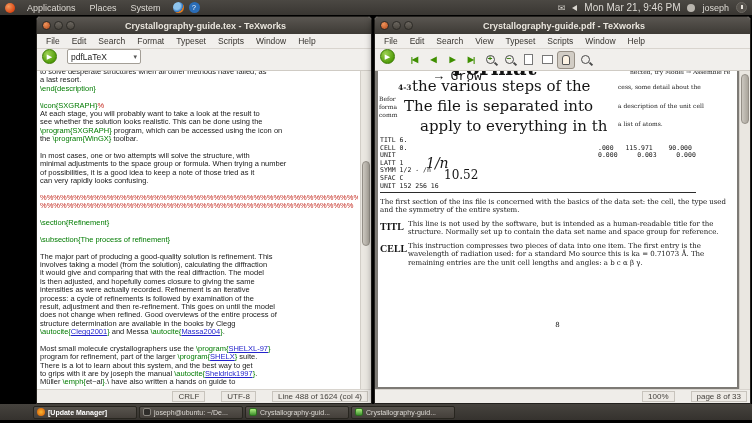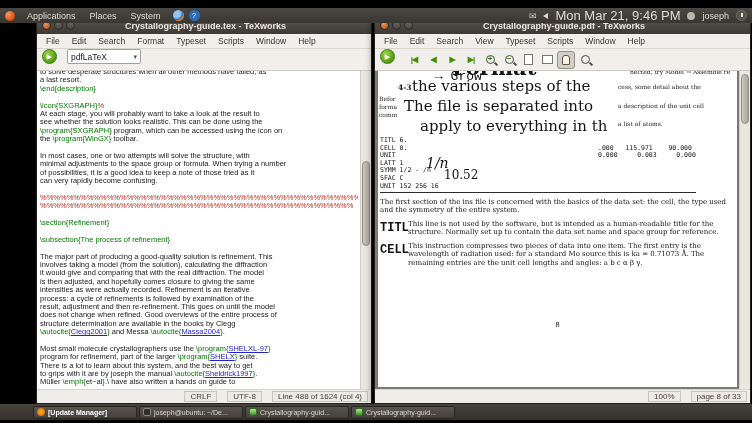--- a/index.html
+++ b/index.html
@@ -1,36 +1,36 @@
 <!DOCTYPE html>
 <html><head>
 <meta charset="utf-8">
 <style>
   * { margin:0; padding:0; box-sizing:border-box; }
   html,body { width:752px; height:423px; background:#000; overflow:hidden;
     font-family:"Liberation Sans", sans-serif; }
   .screen { position:relative; width:752px; height:423px; background:#000; }
 
   
-  .top-panel { position:absolute; left:0; top:8px; right:0; height:15px;
+  .top-panel { position:absolute; left:0; top:0; right:0; height:15px;
     background:linear-gradient(#4b4843,#393632); color:#dedbd5; display:flex;
     align-items:center; font-size:9px; z-index:50; }
   .ubuntu-logo { width:10px; height:10px; border-radius:50%; margin:0 5px 0 5px;
     background:radial-gradient(circle at 35% 35%, #f29b5f, #dd4814 70%); flex:none; }
   .panel-menus { display:flex; }
   .panel-menus span { padding:1px 7px; cursor:default; }
   .panel-icon { width:11px; height:11px; border-radius:50%; margin-left:5px; flex:none;
     display:flex; align-items:center; justify-content:center; font-size:7px; color:#fff; }
   .firefox { background:radial-gradient(circle at 35% 35%, #8fc5ee 35%, #2a6db8 60%, #e07b1f 62%); }
   .help { background:#2a6db8; }
   .panel-right { margin-left:auto; display:flex; align-items:center; gap:7px; padding-right:5px; }
   .mail-icon { font-size:9px; color:#d9d6cf; }
   .speaker-icon { width:0; height:0; border-top:3px solid transparent; border-bottom:3px solid transparent;
     border-right:5px solid #d9d6cf; position:relative; }
-  .clock { font-size:13px; white-space:nowrap; }
+  .clock { font-size:10px; white-space:nowrap; }
   .user-icon { width:8px; height:8px; border-radius:50%; background:#b9b5ae; }
   .username { font-size:9px; }
   .power-btn { width:11px; height:11px; border-radius:50%; background:#56524c; border:1px solid #6d6963;
     position:relative; }
   .power-btn::after { content:''; position:absolute; left:50%; top:2px; width:2px; height:4px;
     background:#e8e4dc; transform:translateX(-50%); }
 
   
   .window { position:absolute; display:flex; flex-direction:column; background:#ece9e4;
     border:1px solid #23211e; border-radius:4px 4px 0 0; box-shadow:0 2px 8px rgba(0,0,0,.7); }
@@ -86,21 +86,21 @@
   .seg-b  { color:#2323cc; text-decoration:underline; }
 
   .vscroll { position:absolute; right:0; top:0; bottom:0; width:11px; background:#eae7e1;
     border-left:1px solid #d2cec7; }
   .thumb { position:absolute; left:1px; right:1px; border-radius:4px;
     background:linear-gradient(90deg,#cbc7bf,#aaa59c); border:1px solid #948f87; }
   .ed-thumb  { top:90px; height:85px; }
   .pdf-thumb { top:3px;  height:50px; }
 
   .statusbar { height:14px; flex:none; background:#efede9; border-top:1px solid #d8d4ce;
-    display:flex; align-items:center; justify-content:flex-end; gap:10px; font-size:8px;
+    display:flex; align-items:center; justify-content:flex-end; gap:16px; font-size:8px;
     color:#45423d; padding:0 3px; }
   .status-cell { border:1px solid #c8c4bd; background:#edeae5; padding:0 5px; height:11px;
     line-height:10px; white-space:nowrap; }
 
   
   .pdf-viewport { flex:1; background:#7d7a75; position:relative; overflow:hidden; }
   .pdf-page { position:absolute; left:3px; top:0; right:13px; bottom:2px; background:#fff;
     overflow:hidden; color:#141414; font-family:"DejaVu Serif", serif; }
   .pdf-page > * { position:absolute; }
   .pre-heading { left:57px; top:-2px; font-size:13px;font-family:Liberation Mono, monospace; }
@@ -118,21 +118,21 @@
   .pdf-code { left:2px; top:66px; right:4px; font-family:"DejaVu Sans Mono", monospace;
     font-size:6.5px; line-height:7.6px; }
   .code-row { position:relative; white-space:pre; height:7.6px; }
   .code-right { position:absolute; left:218px; top:0; }
   .ov1 { left:48px; top:84px; font-size:14px; font-style:italic; }
   .ov2 { left:66px; top:97px; font-size:12px; }
   .hrule { left:2px; top:121px; width:316px; border-top:1px solid #2b2b2b; }
   .para1 { left:2px; top:127px; width:352px; font-size:7px; line-height:8.4px; }
   .entries { left:2px; top:149px; width:354px; }
   .entry { display:flex; margin-bottom:5px; position:static; }
-  .ekey { width:28px; flex:none; font-family:Liberation Mono, monospace; font-size:12px;
+  .ekey { width:28px; flex:none; font-family:Liberation Serif, serif; font-size:10px;
     font-weight:bold; padding-top:1px; }
   .etext { flex:1; font-size:7px; line-height:8.4px; }
   .page-num { left:0; right:0; top:250px; text-align:center; font-size:7px; }
 
   
   .taskbar { position:absolute; left:0; right:0; top:404px; height:16px;
     background:linear-gradient(#46433e,#35322e); display:flex; align-items:center;
     padding-left:33px; gap:2px; z-index:60; }
   .task-btn { height:13px; width:104px; background:linear-gradient(#58544e,#443f3a);
     border:1px solid #27251f; border-radius:2px; display:flex; align-items:center; gap:3px;
@@ -201,21 +201,21 @@
           <div class="ed-line">&nbsp;</div>
           <div class="ed-line"><span class="seg-g">\icon{SXGRAPH}</span><span class="seg-r">%</span></div>
           <div class="ed-line"><span class="seg-tx">At each stage, you will probably want to take a look at the result to</span></div>
           <div class="ed-line"><span class="seg-tx">see whether the solution looks realistic. This can be done using the</span></div>
           <div class="ed-line"><span class="seg-g">\program{SXGRAPH}</span><span class="seg-tx"> program, which can be accessed using the icon on</span></div>
           <div class="ed-line"><span class="seg-tx">the </span><span class="seg-g">\program{WinGX}</span><span class="seg-tx"> toolbar.</span></div>
           <div class="ed-line">&nbsp;</div>
           <div class="ed-line"><span class="seg-tx">In most cases, one or two attempts will solve the structure, with</span></div>
           <div class="ed-line"><span class="seg-tx">minimal adjustments to the space group or formula. When trying a number</span></div>
           <div class="ed-line"><span class="seg-tx">of possibilities, it is a good idea to keep a note of those tried as it</span></div>
-          <div class="ed-line"><span class="seg-tx">can very rapidly become confusing.</span></div>
+          <div class="ed-line"><span class="seg-tx">can very rapidly looks confusing.</span></div>
           <div class="ed-line">&nbsp;</div>
           <div class="ed-line"><span class="seg-r">%%%%%%%%%%%%%%%%%%%%%%%%%%%%%%%%%%%%%%%%%%%%%%%%%%%%%%%%%%%%%%%%%%%%%%%%%%%%%%</span></div>
           <div class="ed-line"><span class="seg-r">%%%%%%%%%%%%%%%%%%%%%%%%%%%%%%%%%%%%%%%%%%%%%%%</span></div>
           <div class="ed-line">&nbsp;</div>
           <div class="ed-line"><span class="seg-g">\section{Refinement}</span></div>
           <div class="ed-line">&nbsp;</div>
           <div class="ed-line"><span class="seg-g">\subsection{The process of refinement}</span></div>
           <div class="ed-line">&nbsp;</div>
           <div class="ed-line"><span class="seg-tx">The major part of producing a good-quality solution is refinement. This</span></div>
           <div class="ed-line"><span class="seg-tx">involves taking a model (from the solution), calculating the diffraction</span></div>

